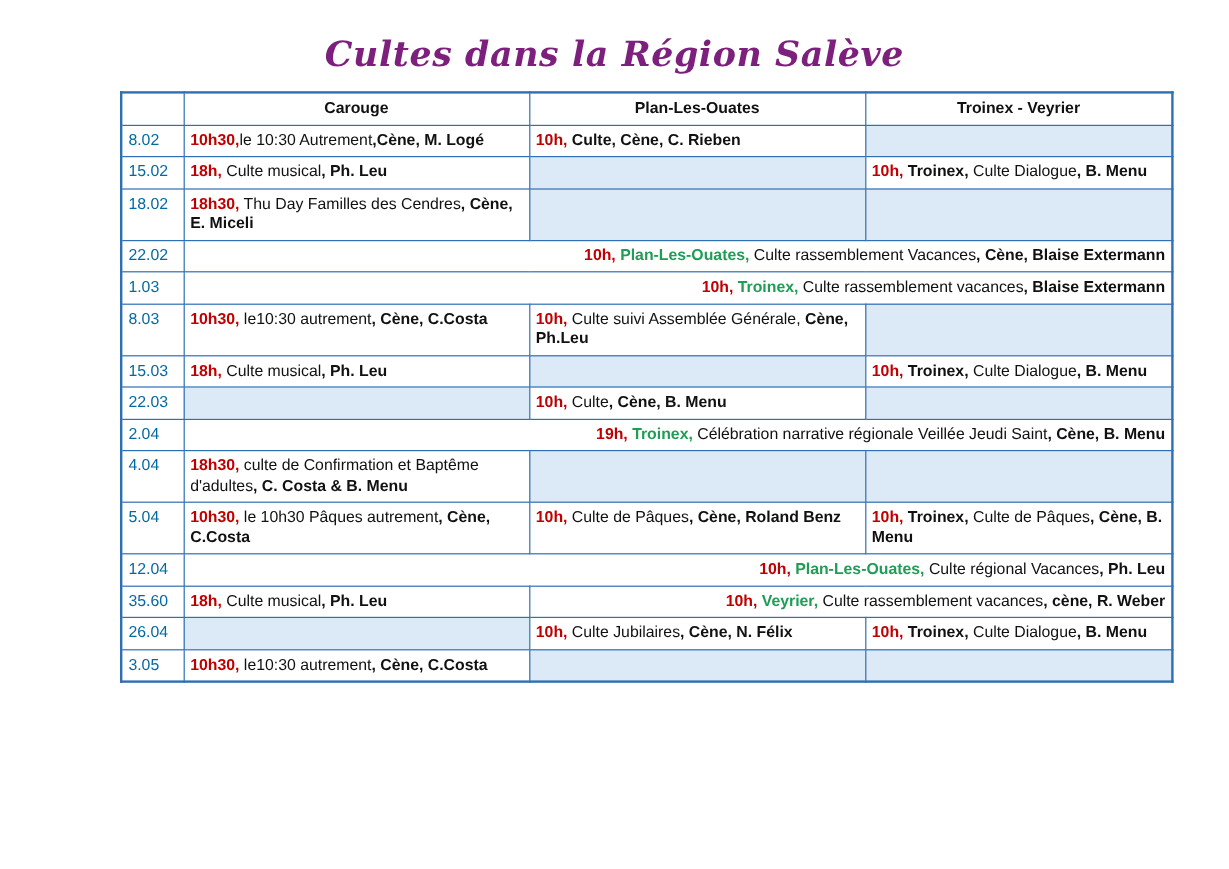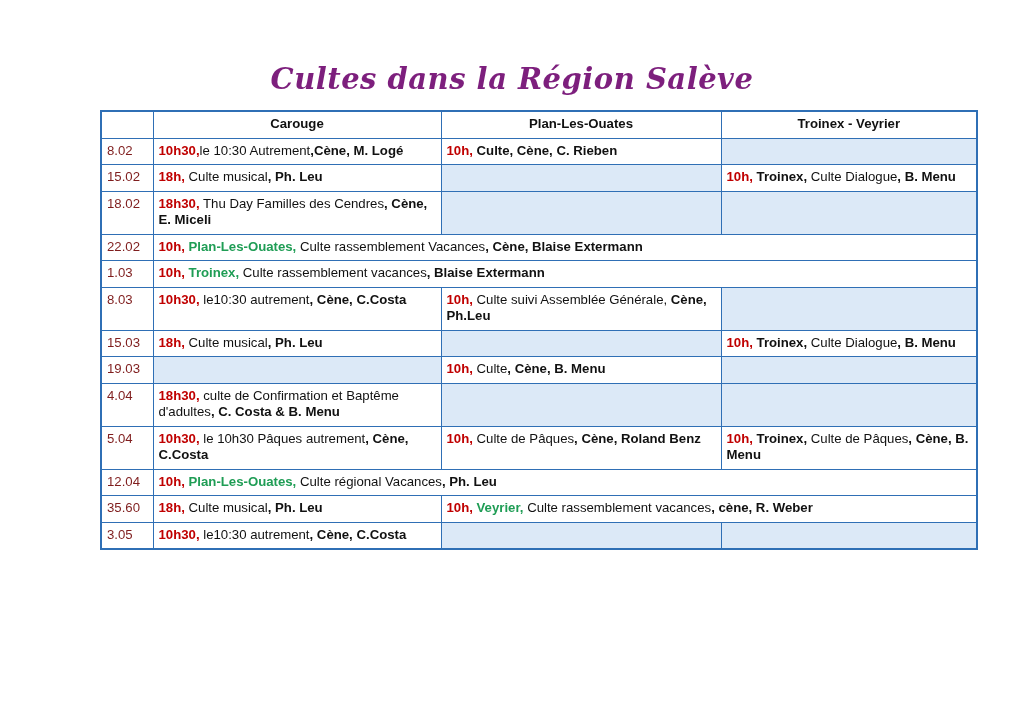--- a/index.html
+++ b/index.html
@@ -21,21 +21,21 @@
     box-sizing: border-box;
   }
   .title {
     text-align: center;
     font-family: "DejaVu Serif", serif;
     font-style: italic;
     font-weight: bold;
     font-size: 29px;
     color: #7d1f7d;
     letter-spacing: 0.5px;
-    padding-top: 62px;
+    padding-top: 28px;
     padding-bottom: 14px;
     user-select: none;
   }
   .table-wrap {
     margin: 0 auto;
     width: 824px;
   }
   table.schedule {
     border-collapse: collapse;
     width: 876px;
@@ -59,28 +59,28 @@
     font-size: 16px;
     font-weight: bold;
     padding: 7px 4px;
     background: #ffffff;
     color: #111;
   }
   thead th.blank { border-right: 1px solid #2f6fb5; }
 
   td.date {
     font-size: 13px;
-    color: #7f1d1d;
+    color: #0369a1;
     white-space: nowrap;
     padding-left: 4px;
     padding-right: 2px;
   }
   td.cell-empty { background: #dce9f7; }
   td.cell-white { background: #ffffff; }
-  td.merged { text-align: left; margin-left: 20px; }
+  td.merged { text-align: right; margin-left: 20px; }
 
   .hour { color: #c00000; font-weight: bold; }
   .place { color: #1f9d55; font-weight: bold; }
   .bold { font-weight: normal; color: #111; }
   .norm { font-weight: bold; color: #111; }
 </style>
 </head>
 <body>
 
 <div class="page">
@@ -136,24 +136,28 @@
             <td class="cell-white"><span class="hour">10h,</span><span class="bold"> Culte suivi Assemblée Générale,</span><span class="norm"> Cène, Ph.Leu</span></td>
             <td class="cell-empty"></td>
           </tr>
           <tr>
             <td class="date cell-white">15.03</td>
             <td class="cell-white"><span class="hour">18h,</span><span class="bold"> Culte musical</span><span class="norm">, Ph. Leu</span></td>
             <td class="cell-empty"></td>
             <td class="cell-white"><span class="hour">10h,</span><span class="norm"> Troinex, </span><span class="bold">Culte Dialogue</span><span class="norm">, B. Menu</span></td>
           </tr>
           <tr>
-            <td class="date cell-white">19.03</td>
+            <td class="date cell-white">22.03</td>
             <td class="cell-empty"></td>
             <td class="cell-white"><span class="hour">10h,</span><span class="bold"> Culte</span><span class="norm">, Cène, B. Menu</span></td>
             <td class="cell-empty"></td>
+          </tr>
+          <tr>
+            <td class="date cell-white">2.04</td>
+            <td colspan="3" class="cell-white merged"><span class="hour">19h,</span><span class="place"> Troinex,</span><span class="bold"> Célébration narrative régionale Veillée Jeudi Saint</span><span class="norm">, Cène, B. Menu</span></td>
           </tr>
           <tr>
             <td class="date cell-white">4.04</td>
             <td class="cell-white"><span class="hour">18h30,</span><span class="bold"> culte de Confirmation et Baptême d'adultes</span><span class="norm">, C. Costa &amp; B. Menu</span></td>
             <td class="cell-empty"></td>
             <td class="cell-empty"></td>
           </tr>
           <tr>
             <td class="date cell-white">5.04</td>
             <td class="cell-white"><span class="hour">10h30,</span><span class="bold"> le 10h30 Pâques autrement</span><span class="norm">, Cène, C.Costa</span></td>
@@ -163,20 +167,26 @@
           <tr>
             <td class="date cell-white">12.04</td>
             <td colspan="3" class="cell-white merged"><span class="hour">10h,</span><span class="place"> Plan-Les-Ouates,</span><span class="bold"> Culte régional Vacances</span><span class="norm">, Ph. Leu</span></td>
           </tr>
           <tr>
             <td class="date cell-white">35.60</td>
             <td class="cell-white"><span class="hour">18h,</span><span class="bold"> Culte musical</span><span class="norm">, Ph. Leu</span></td>
             <td colspan="2" class="cell-white merged"><span class="hour">10h,</span><span class="place"> Veyrier,</span><span class="bold"> Culte rassemblement vacances</span><span class="norm">, cène, R. Weber</span></td>
           </tr>
           <tr>
+            <td class="date cell-white">26.04</td>
+            <td class="cell-empty"></td>
+            <td class="cell-white"><span class="hour">10h,</span><span class="bold"> Culte Jubilaires</span><span class="norm">, Cène, N. Félix</span></td>
+            <td class="cell-white"><span class="hour">10h,</span><span class="norm"> Troinex, </span><span class="bold">Culte Dialogue</span><span class="norm">, B. Menu</span></td>
+          </tr>
+          <tr>
             <td class="date cell-white">3.05</td>
             <td class="cell-white"><span class="hour">10h30,</span><span class="bold"> le10:30 autrement</span><span class="norm">, Cène, C.Costa</span></td>
             <td class="cell-empty"></td>
             <td class="cell-empty"></td>
           </tr>
         </tbody>
     </table>
   </div>
 
 </div>

